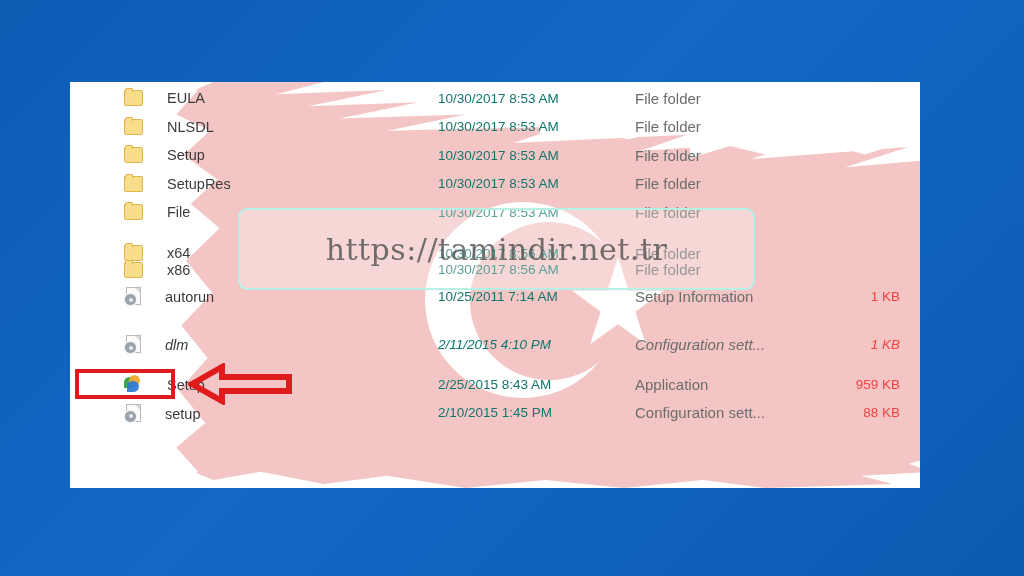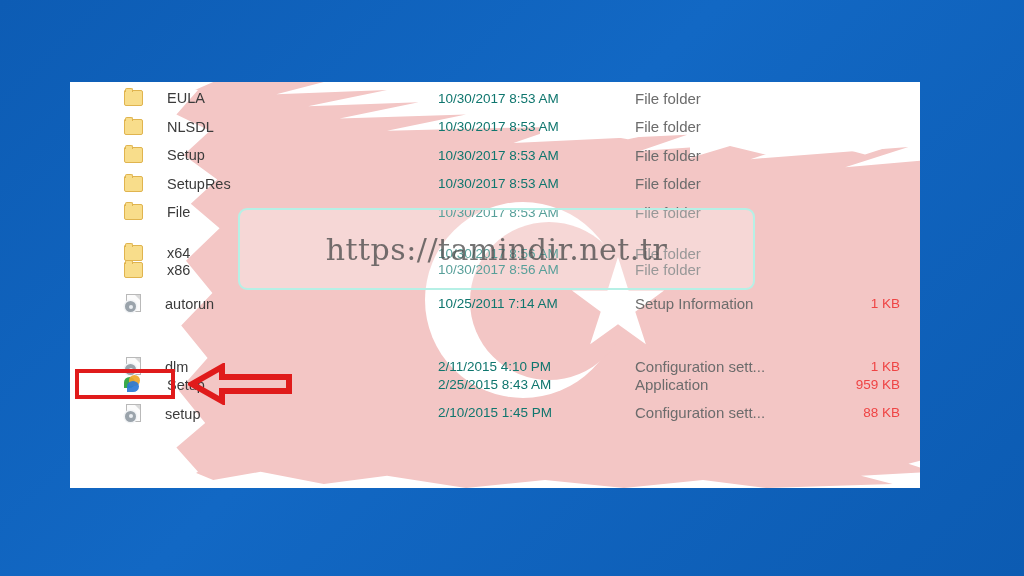--- a/index.html
+++ b/index.html
@@ -377,32 +377,32 @@
         </div>
         <div class="row" style="top: 173.6px;">
           <span class="cell-name">
             <span class="icon ico-folder"></span>
             <span class="label">x86</span>
           </span>
           <span class="cell-date">10/30/2017 8:56 AM</span>
           <span class="cell-type">File folder</span>
           <span class="cell-size"></span>
         </div>
-        <div class="row" style="top: 207px;">
+        <div class="row" style="top: 200px;">
           <span class="cell-name">
             <span class="icon ico-doc">
               <span class="gear"></span>
             </span>
             <span class="label">autorun</span>
           </span>
           <span class="cell-date">10/25/2011 7:14 AM</span>
           <span class="cell-type">Setup Information</span>
           <span class="cell-size">1 KB</span>
         </div>
-        <div class="row" style="top: 270px;">
+        <div class="row" style="top: 248px; font-style: italic;">
           <span class="cell-name">
             <span class="icon ico-doc">
               <span class="gear"></span>
             </span>
             <span class="label">dlm</span>
           </span>
           <span class="cell-date">2/11/2015 4:10 PM</span>
           <span class="cell-type">Configuration sett...</span>
           <span class="cell-size">1 KB</span>
         </div>

